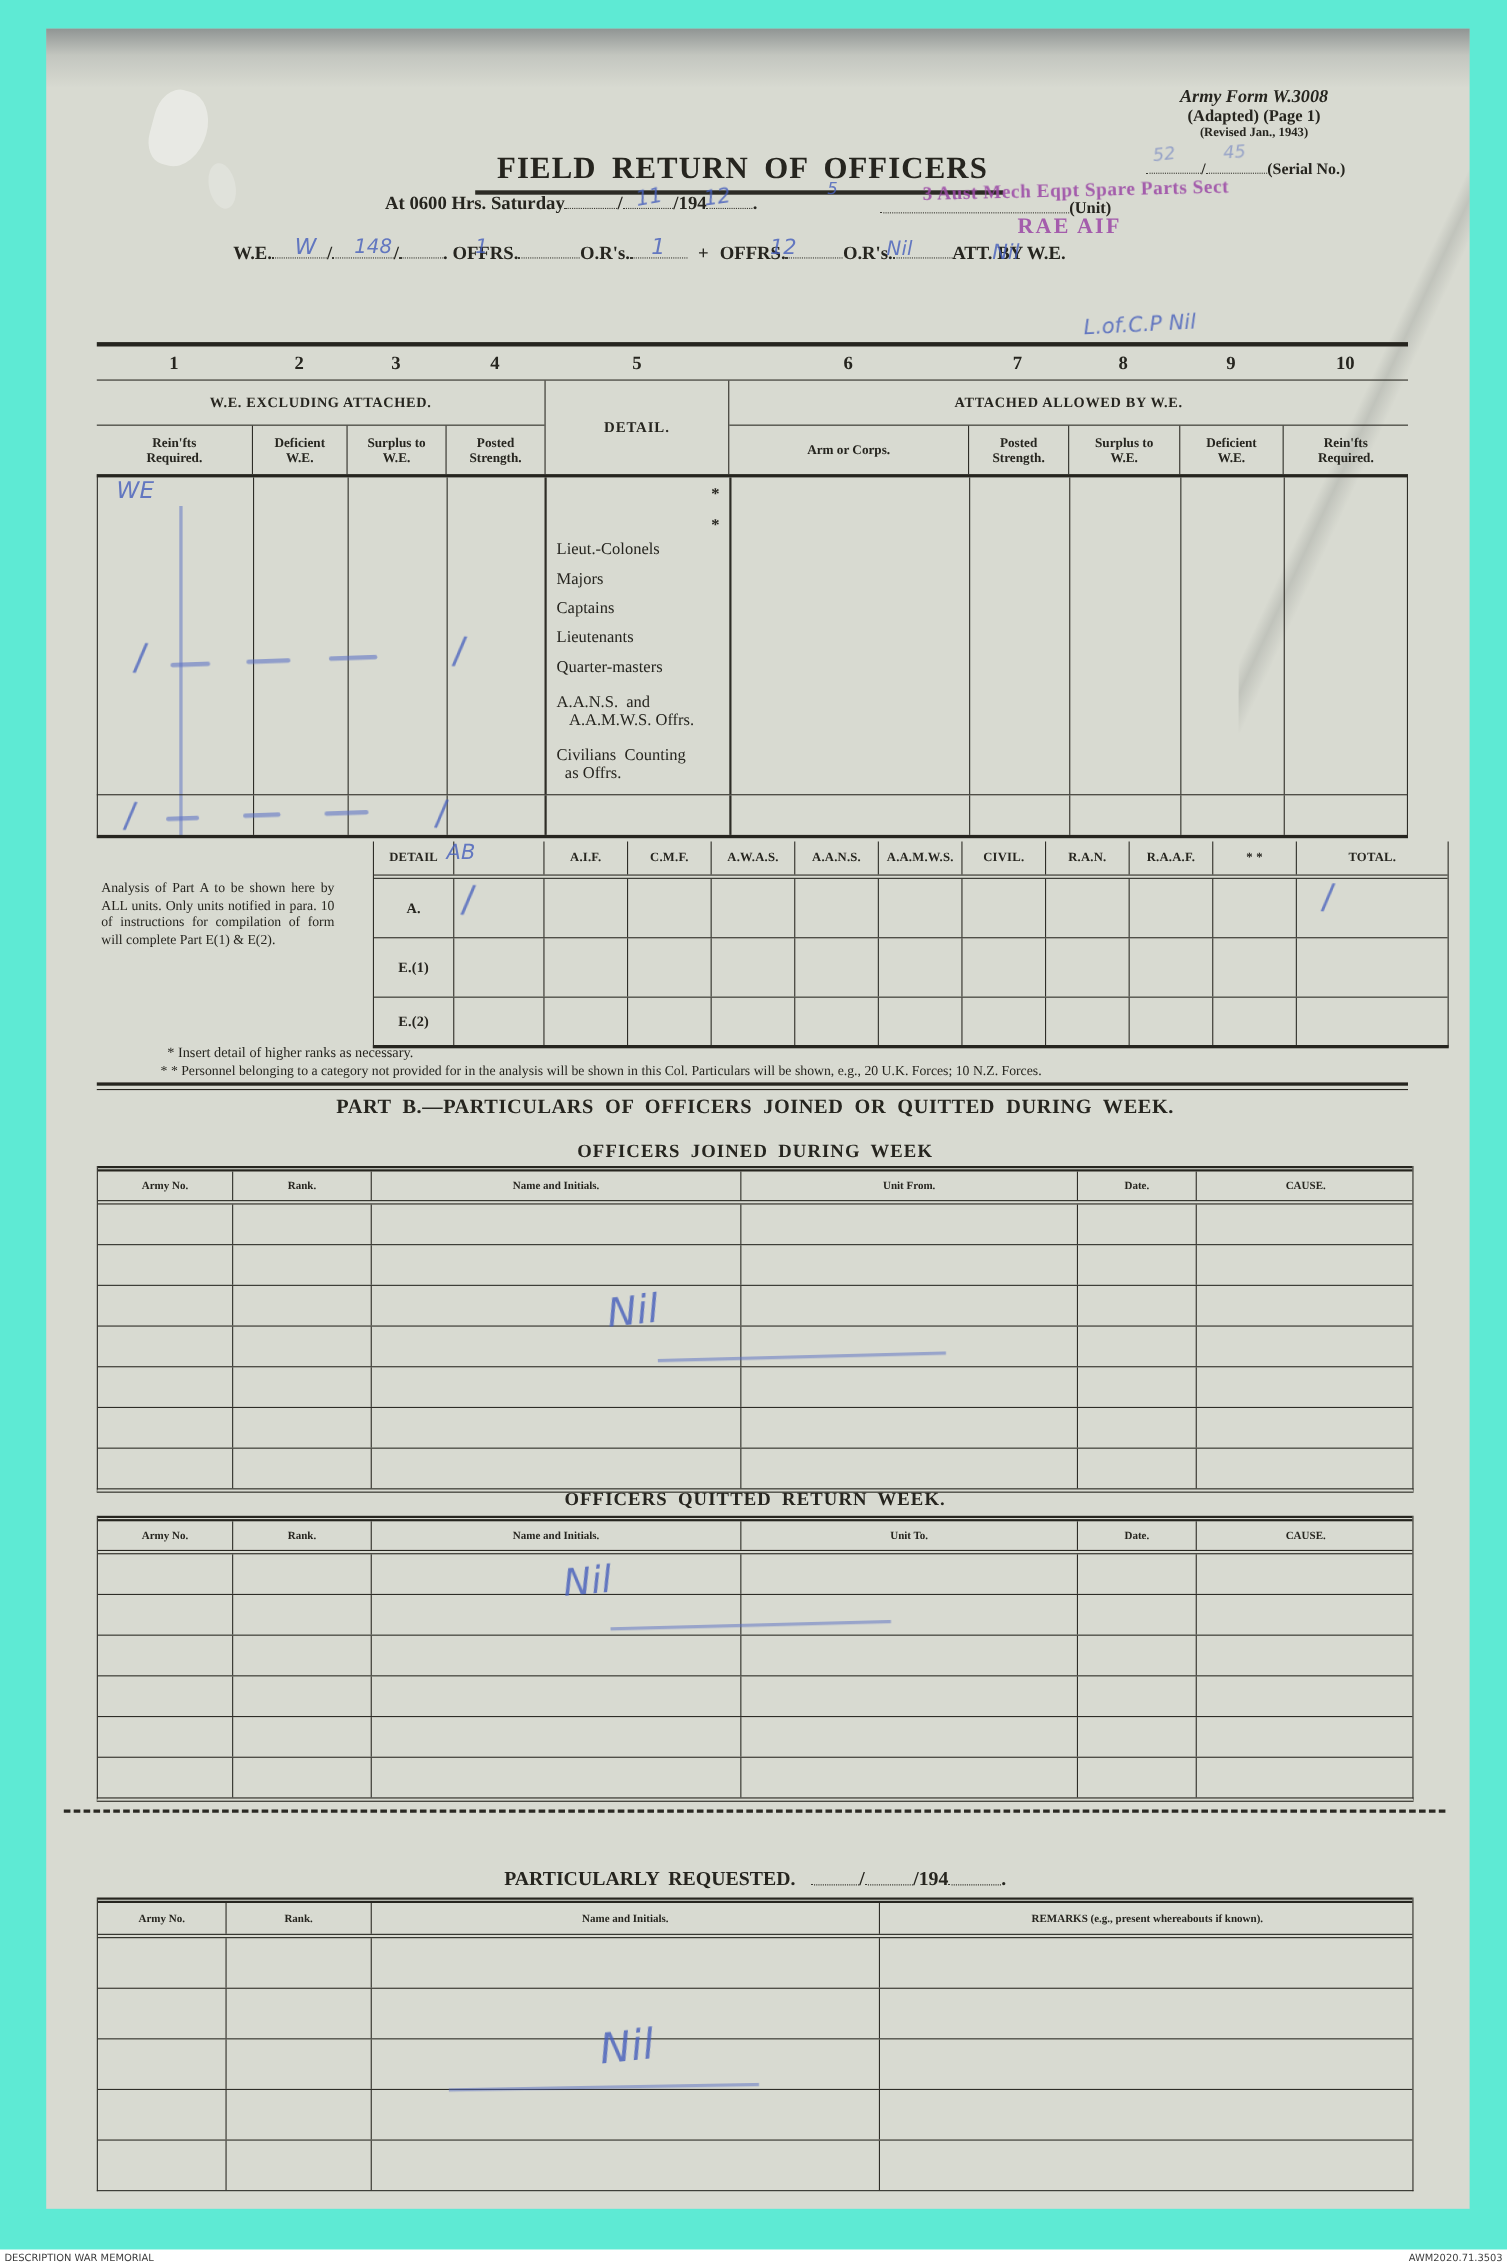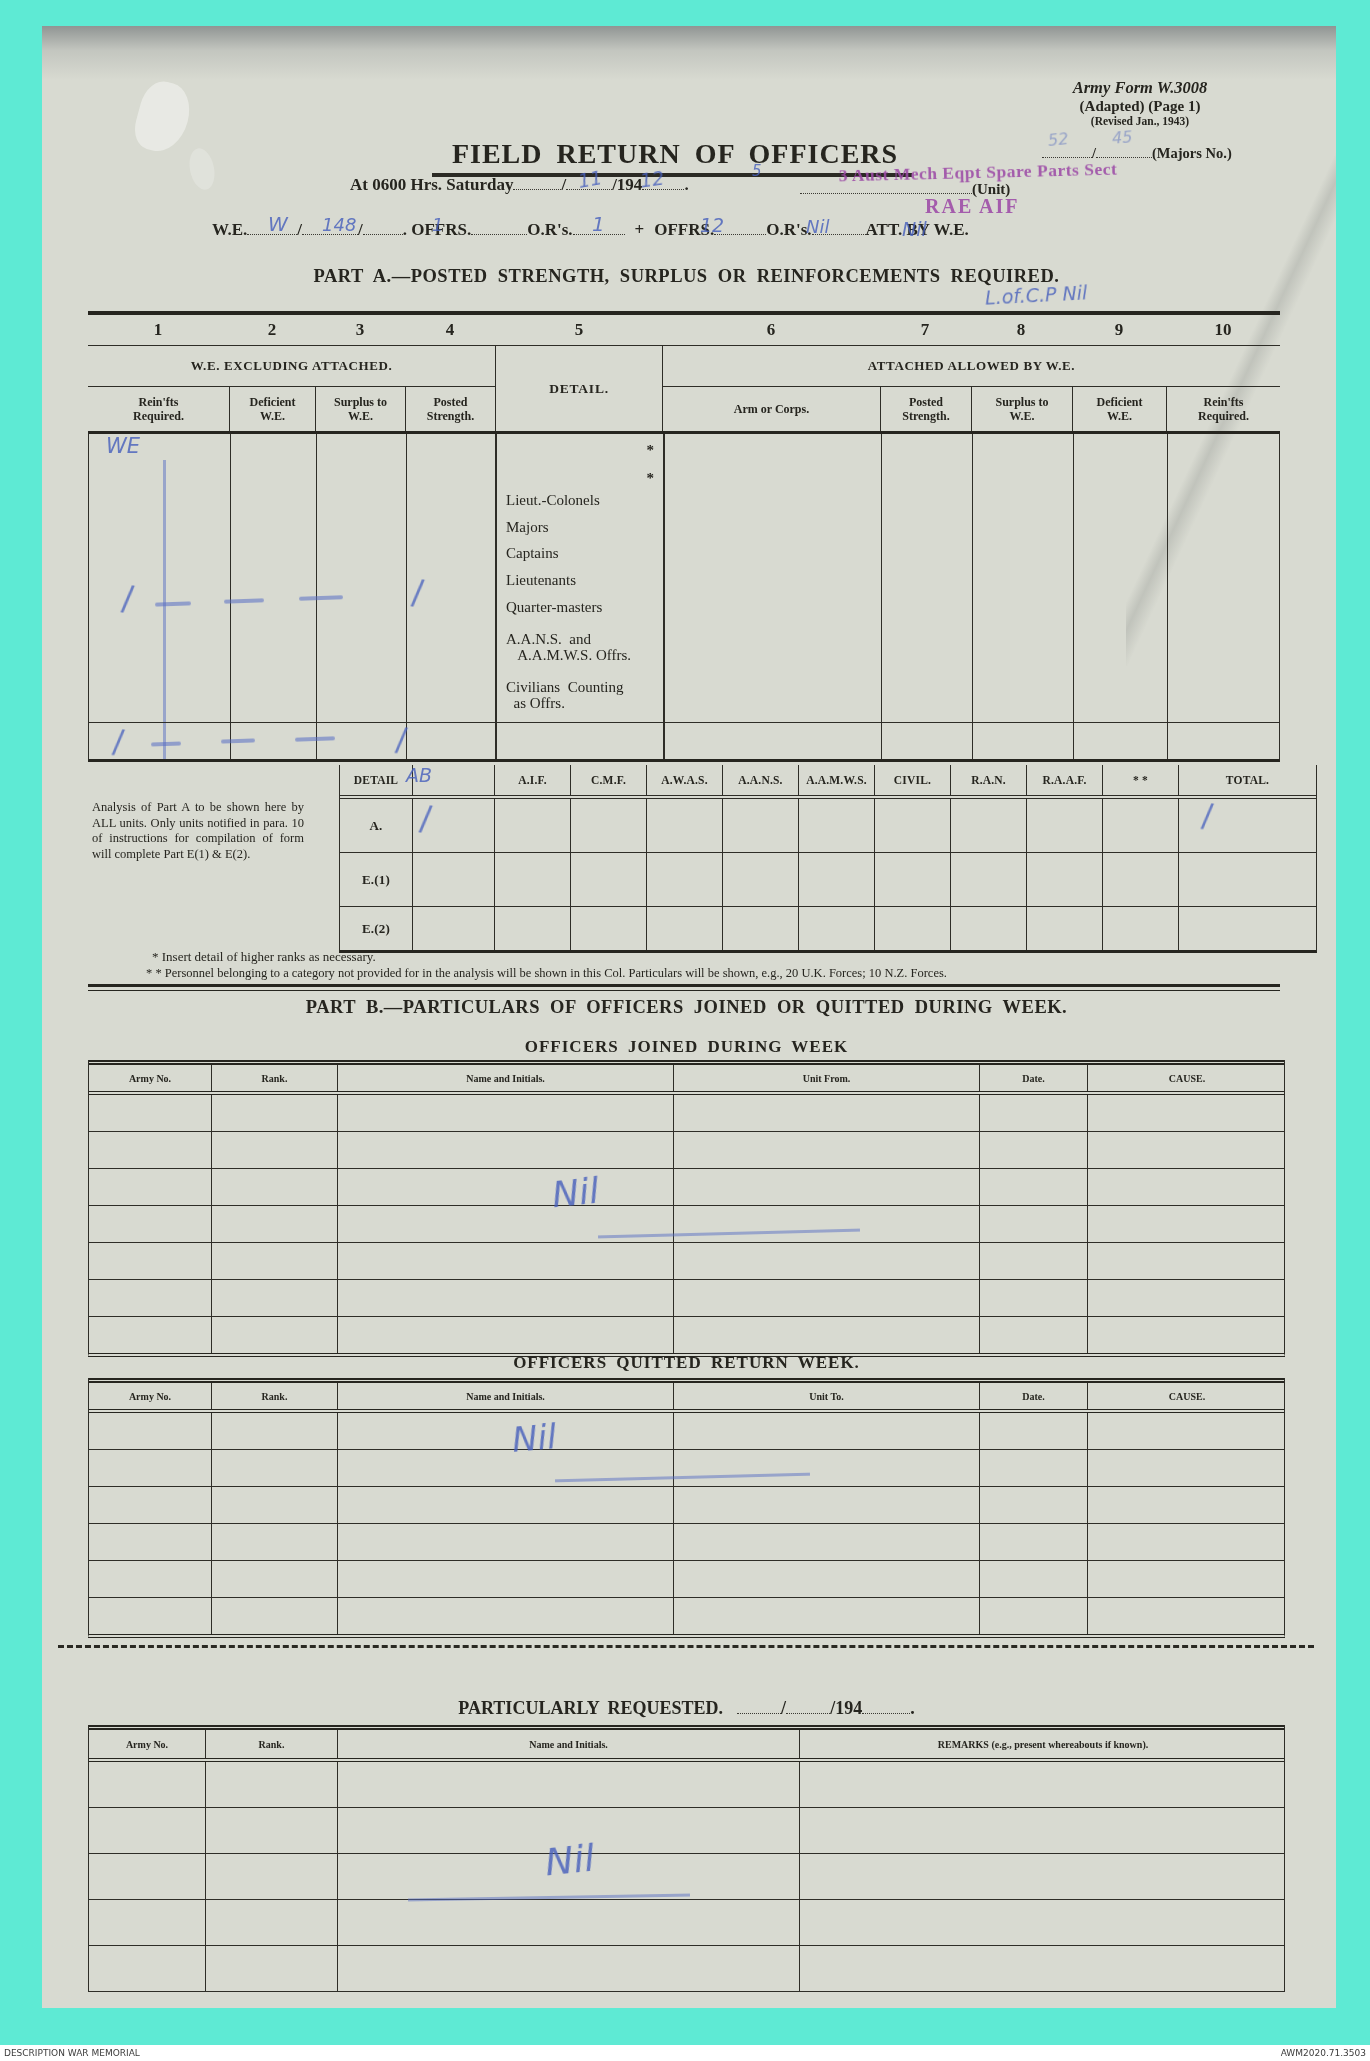--- a/index.html
+++ b/index.html
@@ -109,21 +109,21 @@
   <div class="abs ctr" style="left:1020px;top:78px;width:240px;">
     <div class="b" style="font-size:16.5px;font-style:italic;">Army Form W.3008</div>
     <div class="b" style="font-size:15px;">(Adapted)  (Page 1)</div>
     <div class="b" style="font-size:11.5px;">(Revised Jan., 1943)</div>
   </div>
 
   <div class="abs flexline" style="left:1042px;top:144px;font-size:14.5px;">
     <span class="dots" style="width:50px;"></span>
     <span class="b">/</span>
     <span class="dots" style="width:56px;"></span>
-    <span class="b">(Majors No.)</span>
+    <span class="b">(Serial No.)</span>
   </div>
   <span class="hand" style="left:1048px;top:130px;font-size:16px;opacity:.55;transform:rotate(-6deg);">52</span>
   <span class="hand" style="left:1112px;top:128px;font-size:16px;opacity:.55;transform:rotate(-4deg);">45</span>
 
   <div class="abs ctr b" style="left:90px;top:138px;width:1170px;font-size:28px;letter-spacing:1px;word-spacing:6px;">FIELD RETURN OF OFFICERS</div>
   <div class="rule" style="left:432px;top:173px;width:480px;height:3.6px;"></div>
 
   <div class="abs flexline b" style="left:350px;top:175px;font-size:17px;">
     <span>At  0600  Hrs.  Saturday</span>
     <span class="dots" style="width:48px;"></span>
@@ -163,21 +163,20 @@
     <span>ATT.  BY  W.E.</span>
   </div>
   <span class="hand" style="left:268px;top:212px;font-size:20px;">W</span>
   <span class="hand" style="left:322px;top:214px;font-size:18px;">148</span>
   <span class="hand" style="left:432px;top:214px;font-size:18px;">1</span>
   <span class="hand" style="left:592px;top:212px;font-size:20px;">1</span>
   <span class="hand" style="left:700px;top:214px;font-size:19px;">12</span>
   <span class="hand" style="left:806px;top:216px;font-size:18px;">Nil</span>
   <span class="hand" style="left:902px;top:218px;font-size:19px;">Nil</span>
 
-  <div class="heading" style="top:266px;">PART A.—POSTED STRENGTH, SURPLUS OR REINFORCEMENTS REQUIRED.</div>
   <span class="hand" style="left:985px;top:284px;font-size:19px;transform:rotate(-3deg);">L.of.C.P   Nil</span>
 
   <div class="pa-toprule"></div>
   <span class="colnum" style="left:128px;">1</span>
   <span class="colnum" style="left:242px;">2</span>
   <span class="colnum" style="left:330px;">3</span>
   <span class="colnum" style="left:420px;">4</span>
   <span class="colnum" style="left:549px;">5</span>
   <span class="colnum" style="left:741px;">6</span>
   <span class="colnum" style="left:895px;">7</span>

